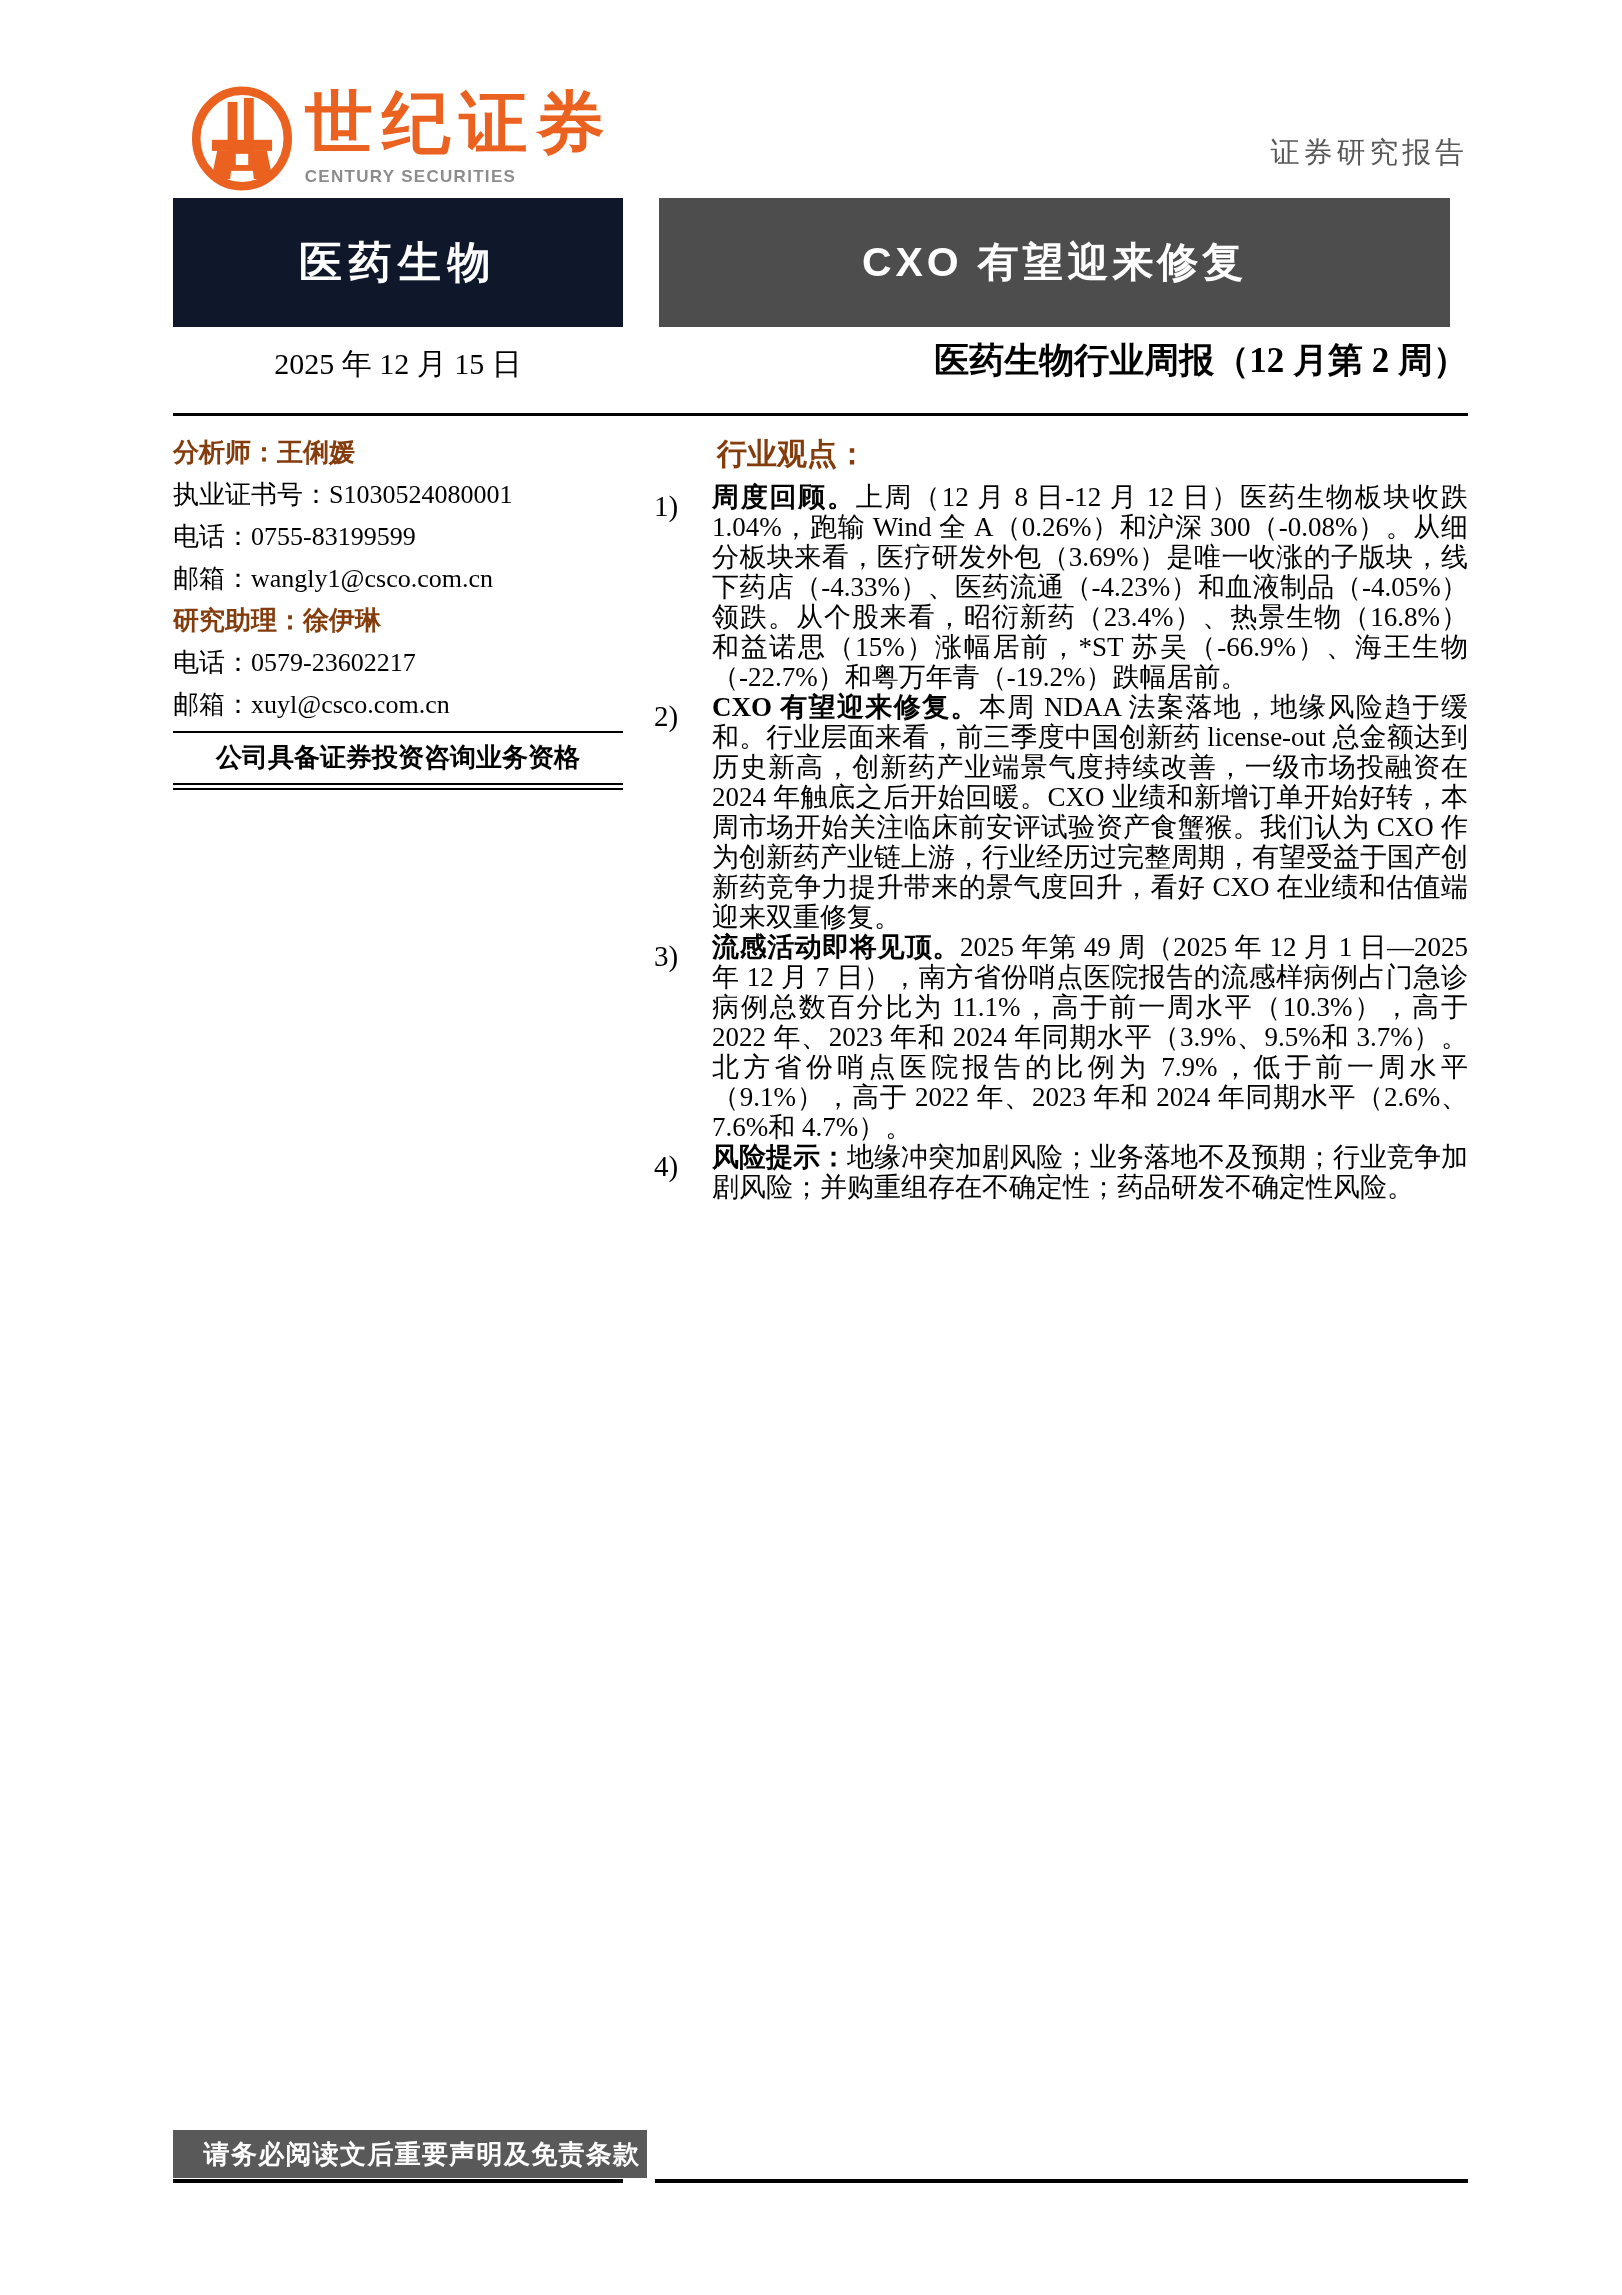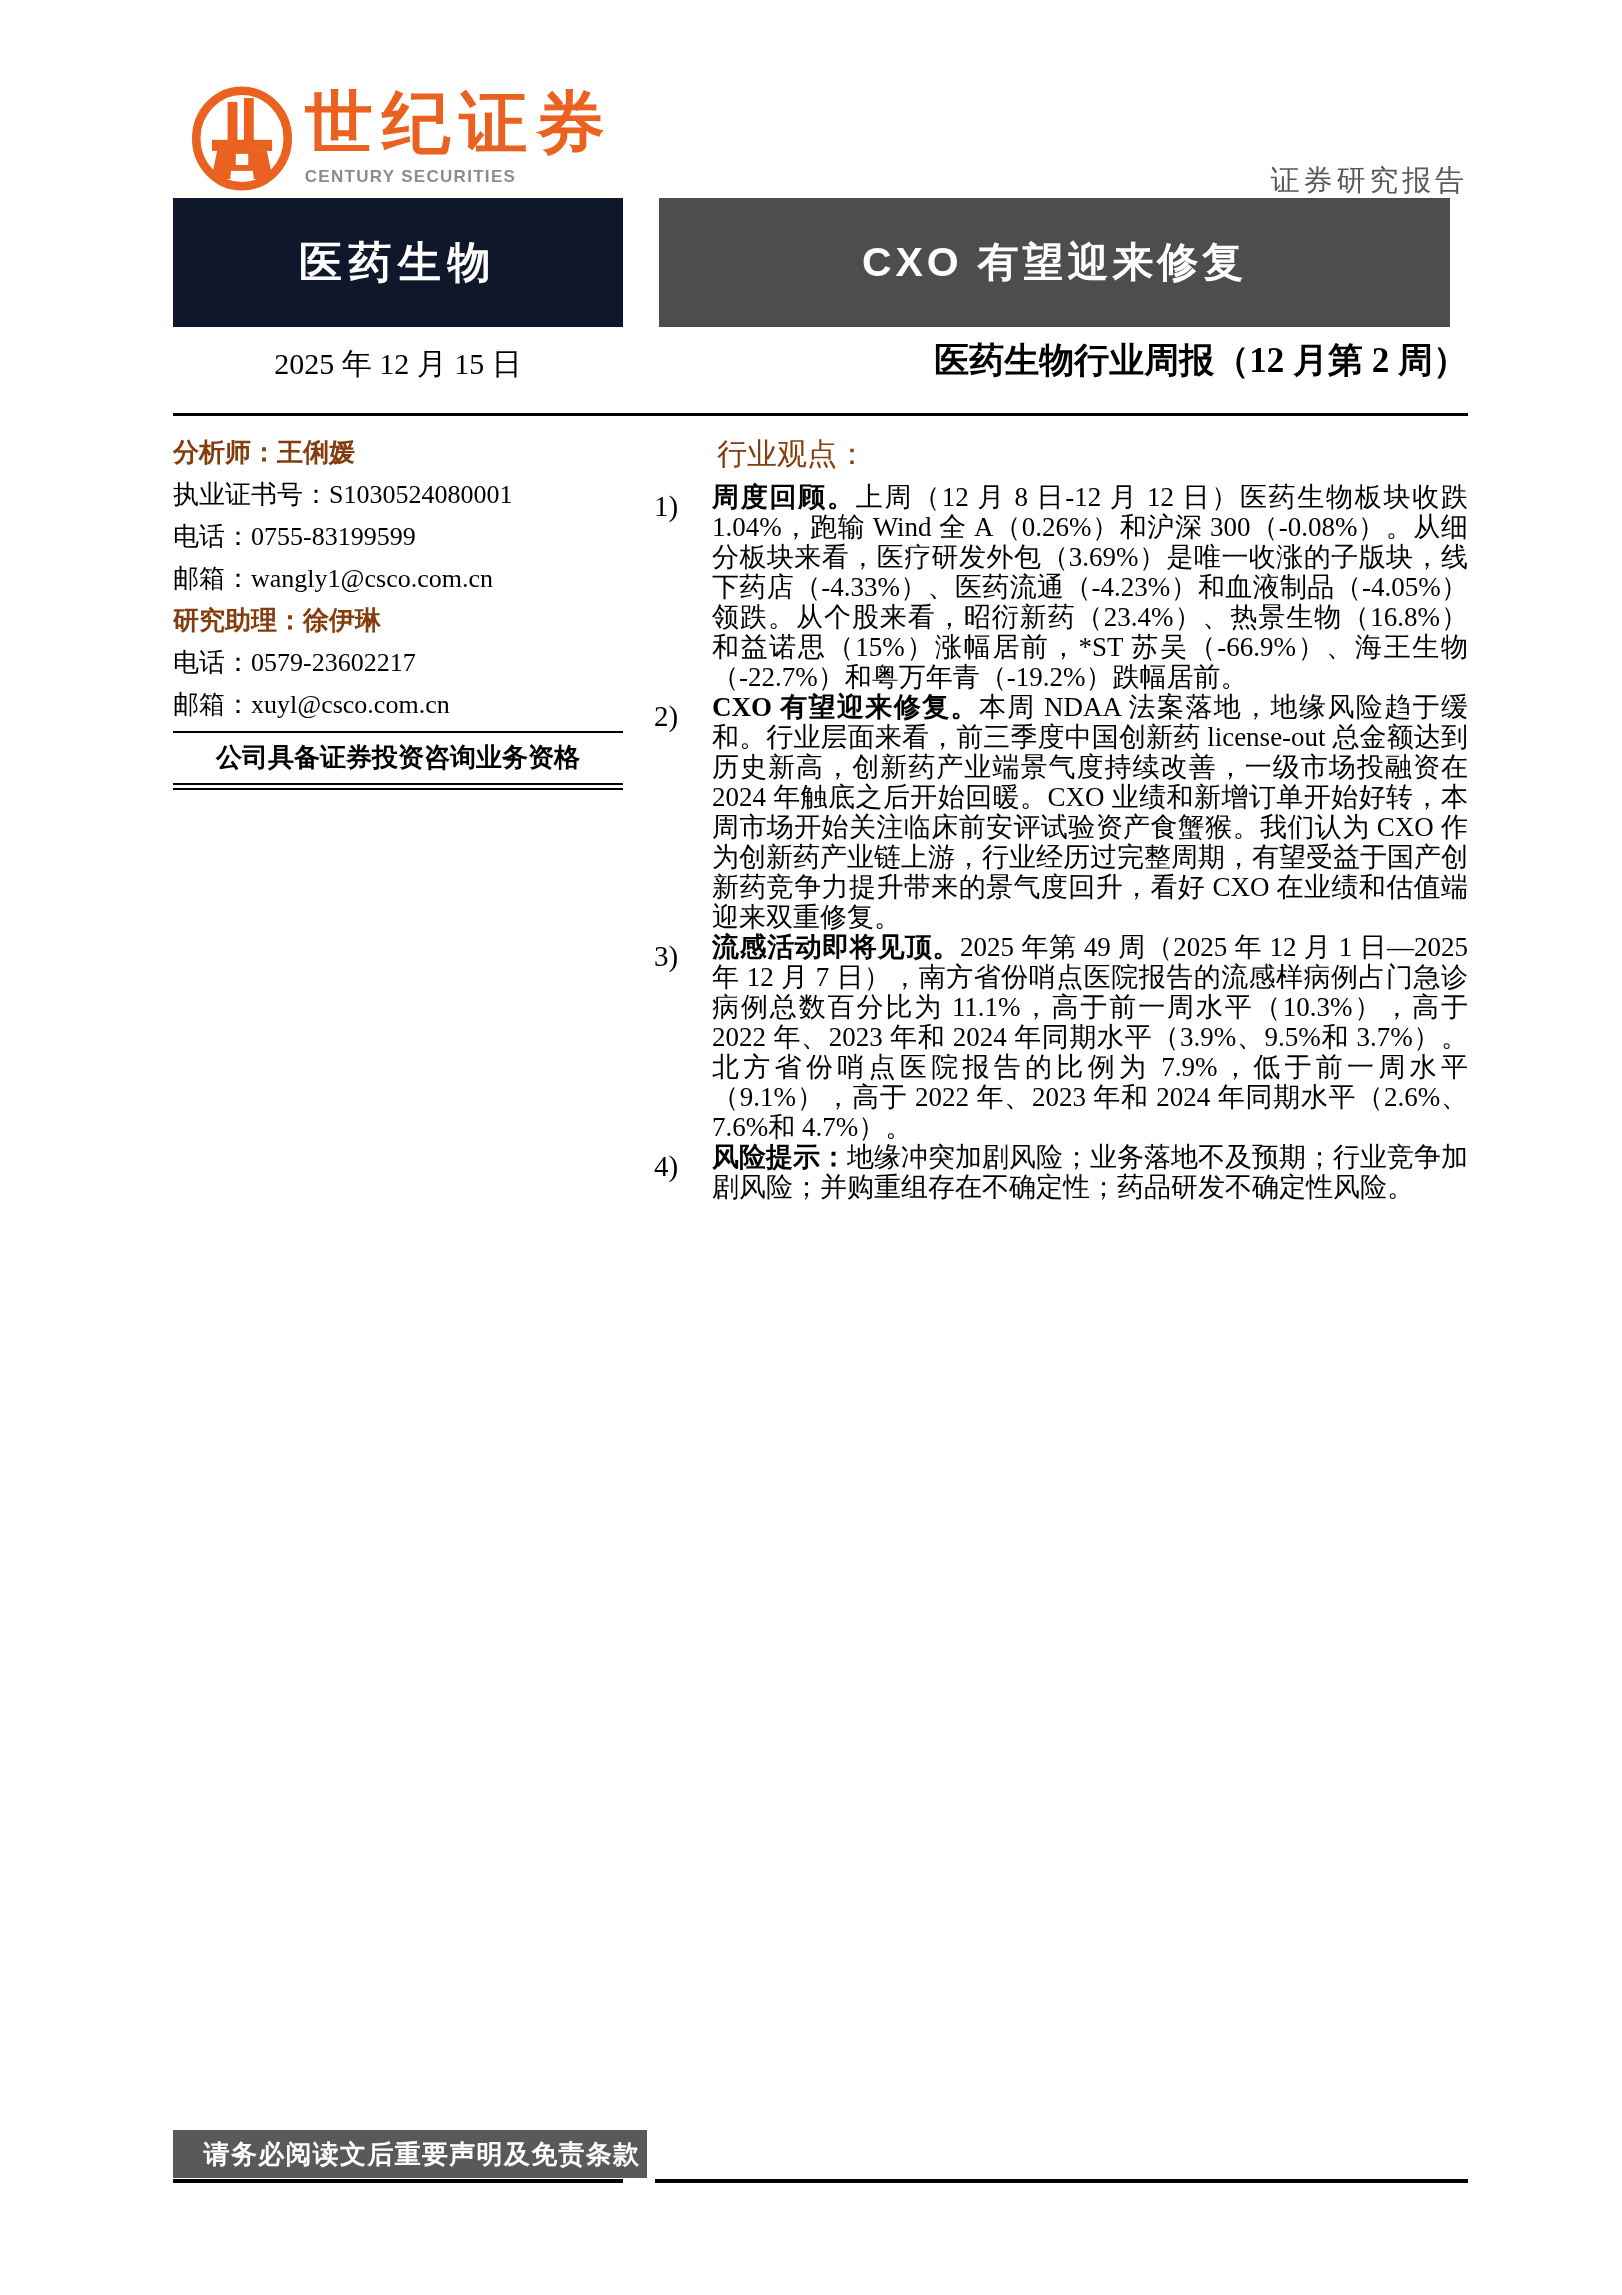--- a/index.html
+++ b/index.html
@@ -22,21 +22,21 @@
   }
   .brand-en{
     font-size:17px;line-height:29px;font-weight:700;
     color:#8C8C8C;letter-spacing:1.3px;white-space:nowrap;
     font-family:"Liberation Sans","DejaVu Sans",sans-serif;
   }
   .report-type{
     position:absolute;right:154px;top:135px;
     font-size:29px;line-height:34px;color:#595959;
     font-family:"Liberation Serif","DejaVu Serif",serif;
-    letter-spacing:3.9px;white-space:nowrap;margin-top:28px;
+    letter-spacing:3.9px;white-space:nowrap;
   }
   
   .banner-orange{
     position:absolute;left:173px;top:198px;width:450px;height:129px;
     background:#0f172a;color:#fff;
     display:flex;align-items:center;justify-content:center;
     font-family:"Liberation Sans","DejaVu Sans",sans-serif;
     font-weight:700;font-size:43px;letter-spacing:6.5px;white-space:nowrap;
   }
   .banner-gray{
@@ -65,21 +65,21 @@
     margin-top:5.2px;
     border-top:2.6px solid #000;
     border-bottom:7.2px double #000;
     text-align:center;font-size:26px;font-weight:700;
     padding:6.5px 0 7.9px 0;white-space:nowrap;
   }
   
   .main{position:absolute;left:654px;top:434px;width:814px;}
   .main h2{
     margin:0 0 9.2px 63px;color:#843C0C;
-    font-size:30px;line-height:39px;font-weight:400;
+    font-size:30px;line-height:39px;font-weight:700;
   }
   .item{display:flex;align-items:flex-start;}
   .item .num{flex:0 0 58px;font-size:29px;line-height:48px;}
   .item p{
     flex:1;margin:0;font-size:27px;line-height:30px;
     text-align:justify;text-justify:inter-character;
   }
   .item p b{font-weight:700;}
   
   .footer-box{

